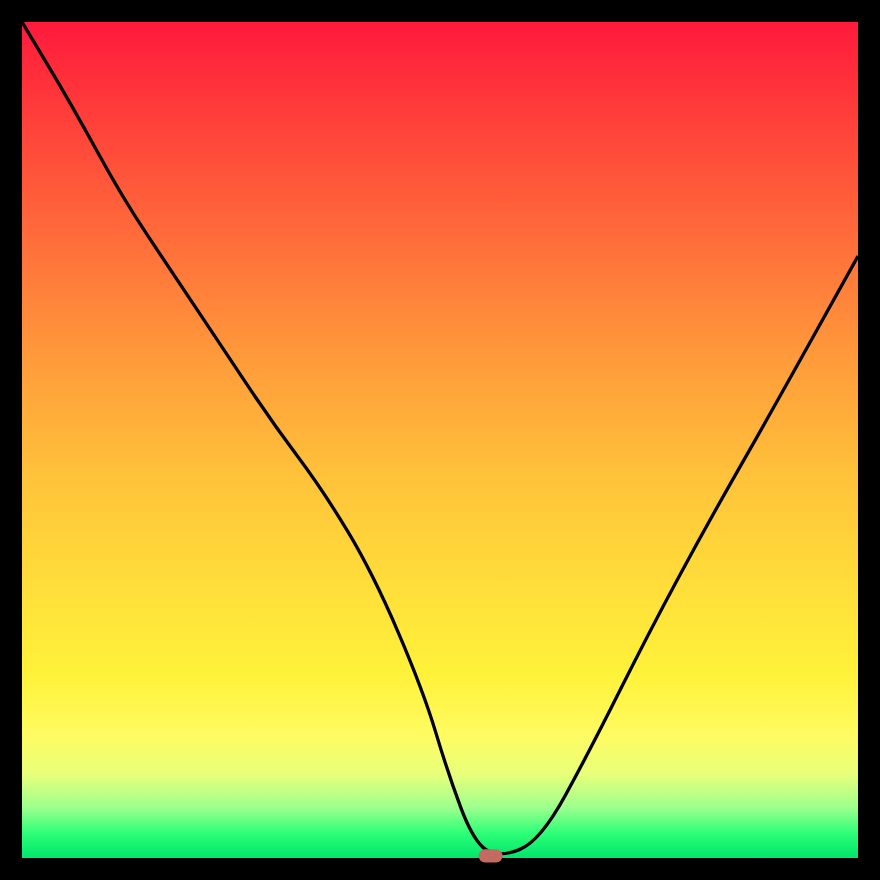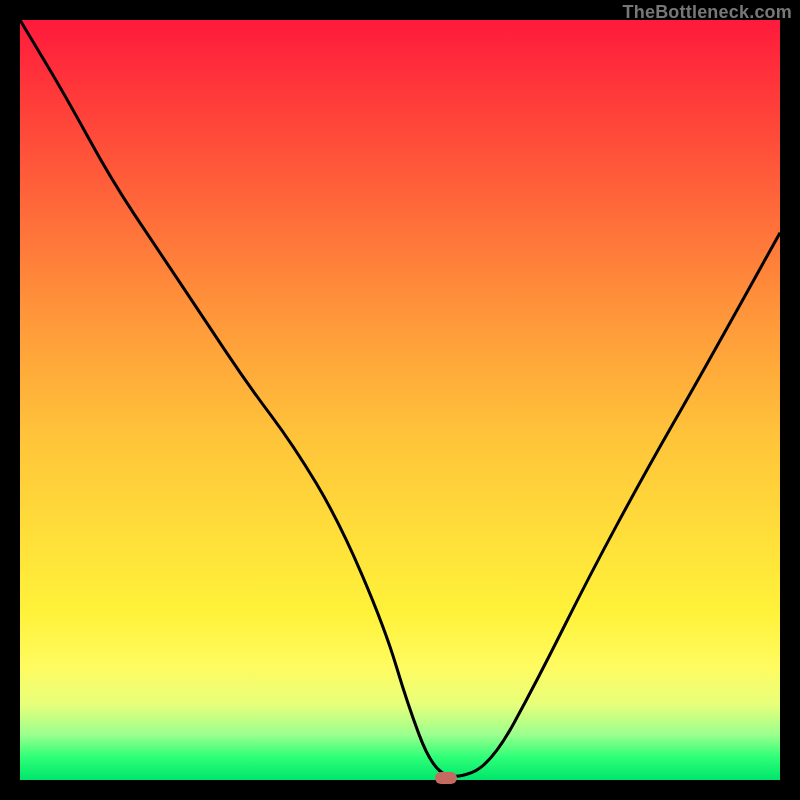--- a/index.html
+++ b/index.html
@@ -63,21 +63,20 @@
     font-size: 18px;
     font-weight: 600;
     letter-spacing: 0.2px;
     user-select: none;
   }
 </style>
 </head>
 <body>
 
 <div class="frame">
-  <div class="watermark">TheBottleneck.com</div>
 
   <div class="plot">
     <svg class="curve" viewBox="0 0 760 760" preserveAspectRatio="none">
       <path d="M 0.0 0.0 Q 0.0 0.0 22.8 38.0 Q 45.6 76.0 68.4 117.8 Q 91.2 159.6 114.0 193.8 Q 136.8 228.0 159.6 262.2 Q 182.4 296.4 205.2 330.6 Q 228.0 364.8 250.8 395.2 Q 273.6 425.6 296.4 463.6 Q 319.2 501.6 342.0 554.8 Q 364.8 608.0 376.2 646.0 Q 387.6 684.0 399.0 714.4 Q 410.4 744.8 421.8 752.4 Q 433.2 760.0 452.2 752.4 Q 471.2 744.8 494.0 703.0 Q 516.8 661.2 543.4 608.0 Q 570.0 554.8 596.6 505.4 Q 623.2 456.0 653.6 402.8 Q 684.0 349.6 722.0 281.2 T 760.0 212.8" fill="none" stroke="#000" stroke-width="3"></path>
     </svg>
     <div class="marker" style="left:425.6px; top:758.0px;"></div>
   </div>
 </div>
 
 </body></html>

